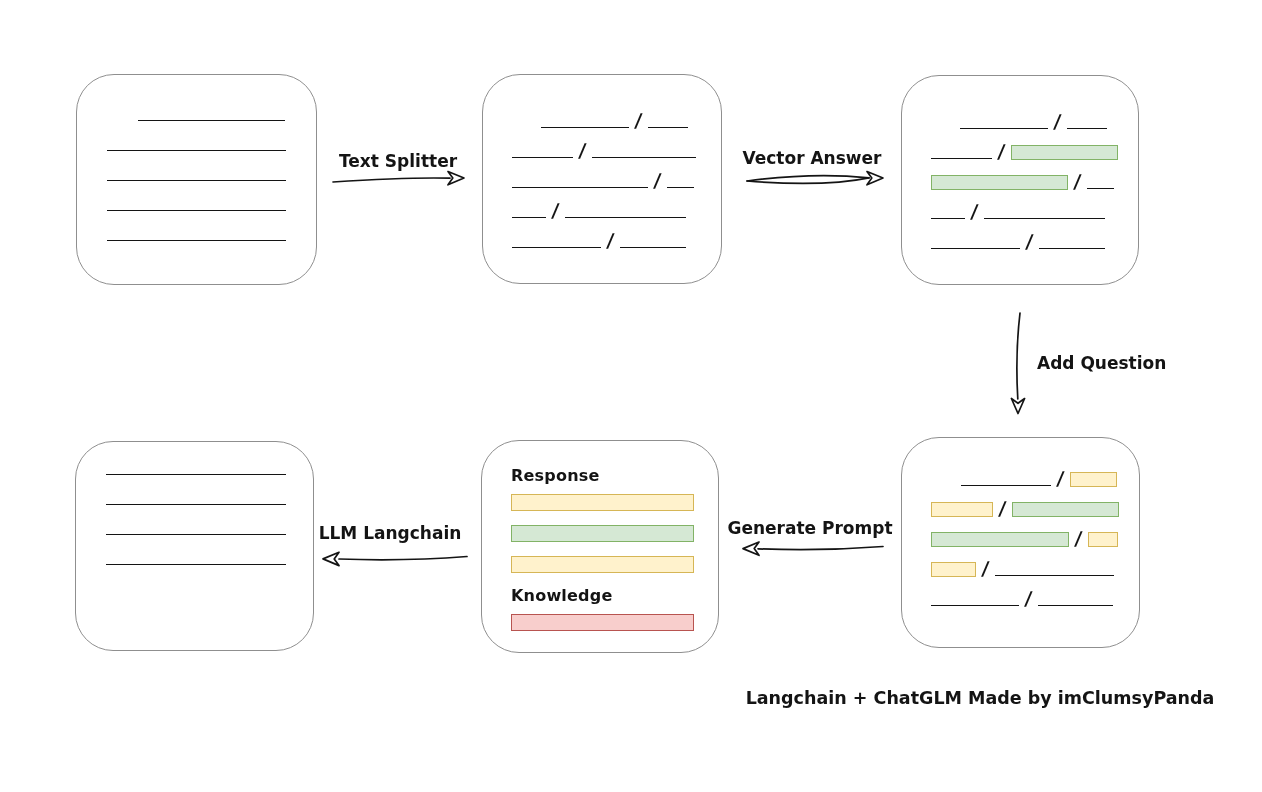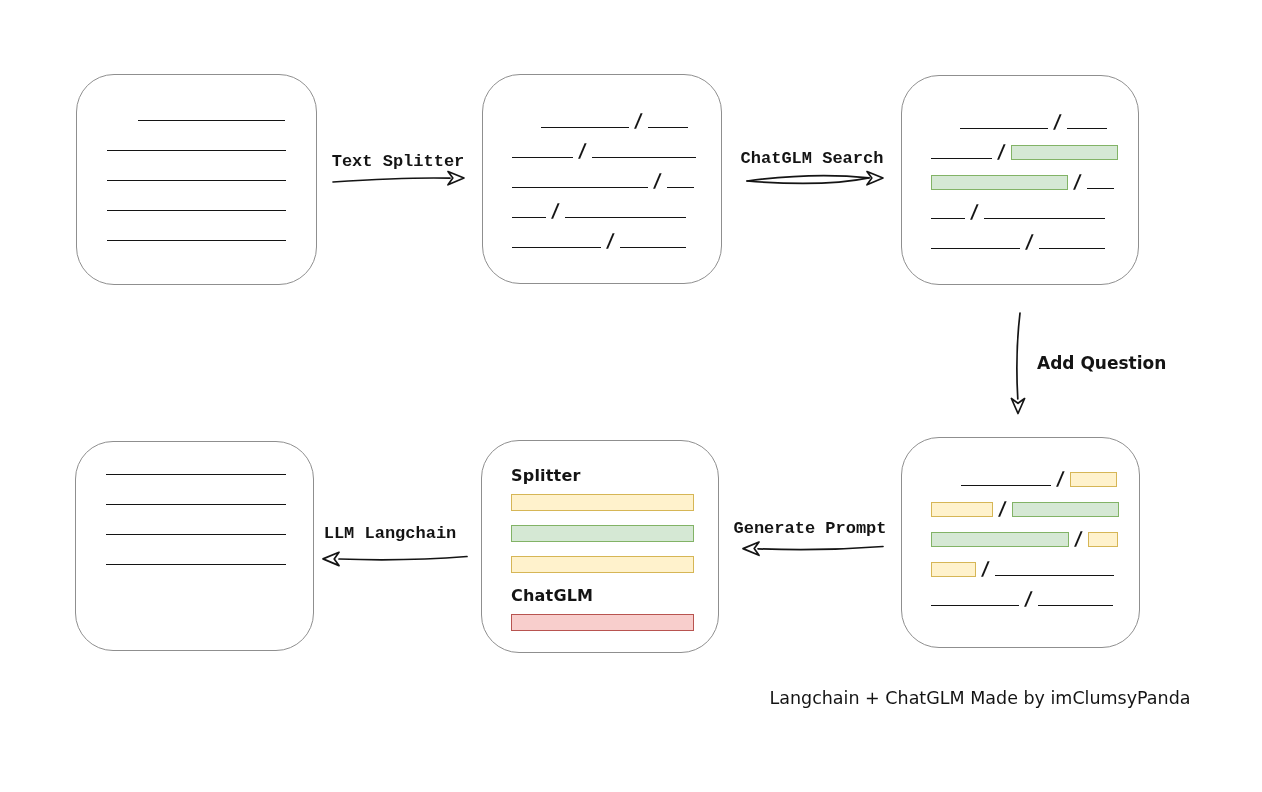--- a/index.html
+++ b/index.html
@@ -48,29 +48,29 @@
   #node-prompt .inner{padding:25px 26px 0 29px;}
   #node-prompt .bars{margin-top:8px;}
   .bar{box-sizing:border-box;width:183px;height:17px;border:1.4px solid;margin-bottom:14px;}
   .bars .bar:last-child{margin-bottom:0;}
   #node-prompt .question-heading{margin-top:13px;}
   #node-prompt .question-bars{margin-top:8px;}
 
   .arrow-label{
     position:absolute;font-size:17px;font-weight:600;white-space:nowrap;color:var(--ink);
   }
-  .centered{transform:translate(-50%,-50%);font-family:Liberation Mono, monospace;}
+  .centered{transform:translate(-50%,-50%);}
   .v-centered{transform:translateY(-50%);}
 
   .arrows-layer{position:absolute;left:0;top:0;width:1262px;height:792px;pointer-events:none;color:var(--ink);}
   .arrows-layer path{vector-effect:non-scaling-stroke;}
 
   .footer-credit{
     position:absolute;left:980px;top:698px;transform:translate(-50%,-50%);
-    font-size:17.5px;font-weight:400;white-space:nowrap;color:var(--ink);
+    font-size:17.5px;font-weight:700;white-space:nowrap;color:var(--ink);
   }
 </style>
 </head>
 <body>
 
 <div class="canvas">
 
   <svg class="arrows-layer" width="1262" height="792" viewBox="0 0 1262 792" fill="none" stroke="currentColor" stroke-width="1.7" stroke-linecap="round">
     <g>
       <path d="M333,182 C372,179.5 425,177.5 450,178.2"></path>
@@ -200,27 +200,27 @@
         <div class="seg-row">
           <span class="seg-line" style="width: 88px;"></span>
           <span class="seg-slash">/</span>
           <span class="seg-line" style="width: 75px;"></span>
         </div>
       </div>
   </div>
 
   <div class="node" id="node-prompt">
     <div class="inner">
-      <div class="node-heading">Splitter</div>
+      <div class="node-heading">Response</div>
       <div class="bars">
           <div class="bar" style="background: rgb(255, 242, 204); border-color: rgb(214, 182, 86);"></div>
           <div class="bar" style="background: rgb(213, 232, 212); border-color: rgb(130, 179, 102);"></div>
           <div class="bar" style="background: rgb(255, 242, 204); border-color: rgb(214, 182, 86);"></div>
         </div>
-      <div class="node-heading question-heading">ChatGLM</div>
+      <div class="node-heading question-heading">Knowledge</div>
       <div class="bars question-bars">
           <div class="bar" style="background: rgb(248, 206, 204); border-color: rgb(184, 84, 80);"></div>
         </div>
     </div>
   </div>
 
   <div class="node" id="node-answer">
     <div class="rows">
         <div class="seg-row">
           <span class="seg-line" style="width: 180px;"></span>
@@ -231,19 +231,19 @@
         <div class="seg-row">
           <span class="seg-line" style="width: 180px;"></span>
         </div>
         <div class="seg-row">
           <span class="seg-line" style="width: 180px;"></span>
         </div>
       </div>
   </div>
 
   <div class="arrow-label centered" style="left:398px;top:161px;">Text Splitter</div>
-  <div class="arrow-label centered" style="left:812px;top:158px;">ChatGLM Search</div>
+  <div class="arrow-label centered" style="left:812px;top:158px;">Vector Answer</div>
   <div class="arrow-label v-centered" style="left:1037px;top:363px;">Add Question</div>
   <div class="arrow-label centered" style="left:810px;top:528px;">Generate Prompt</div>
   <div class="arrow-label centered" style="left:390px;top:533px;">LLM Langchain</div>
 
   <div class="footer-credit">Langchain + ChatGLM Made by imClumsyPanda</div>
 </div>
 
 </body></html>

